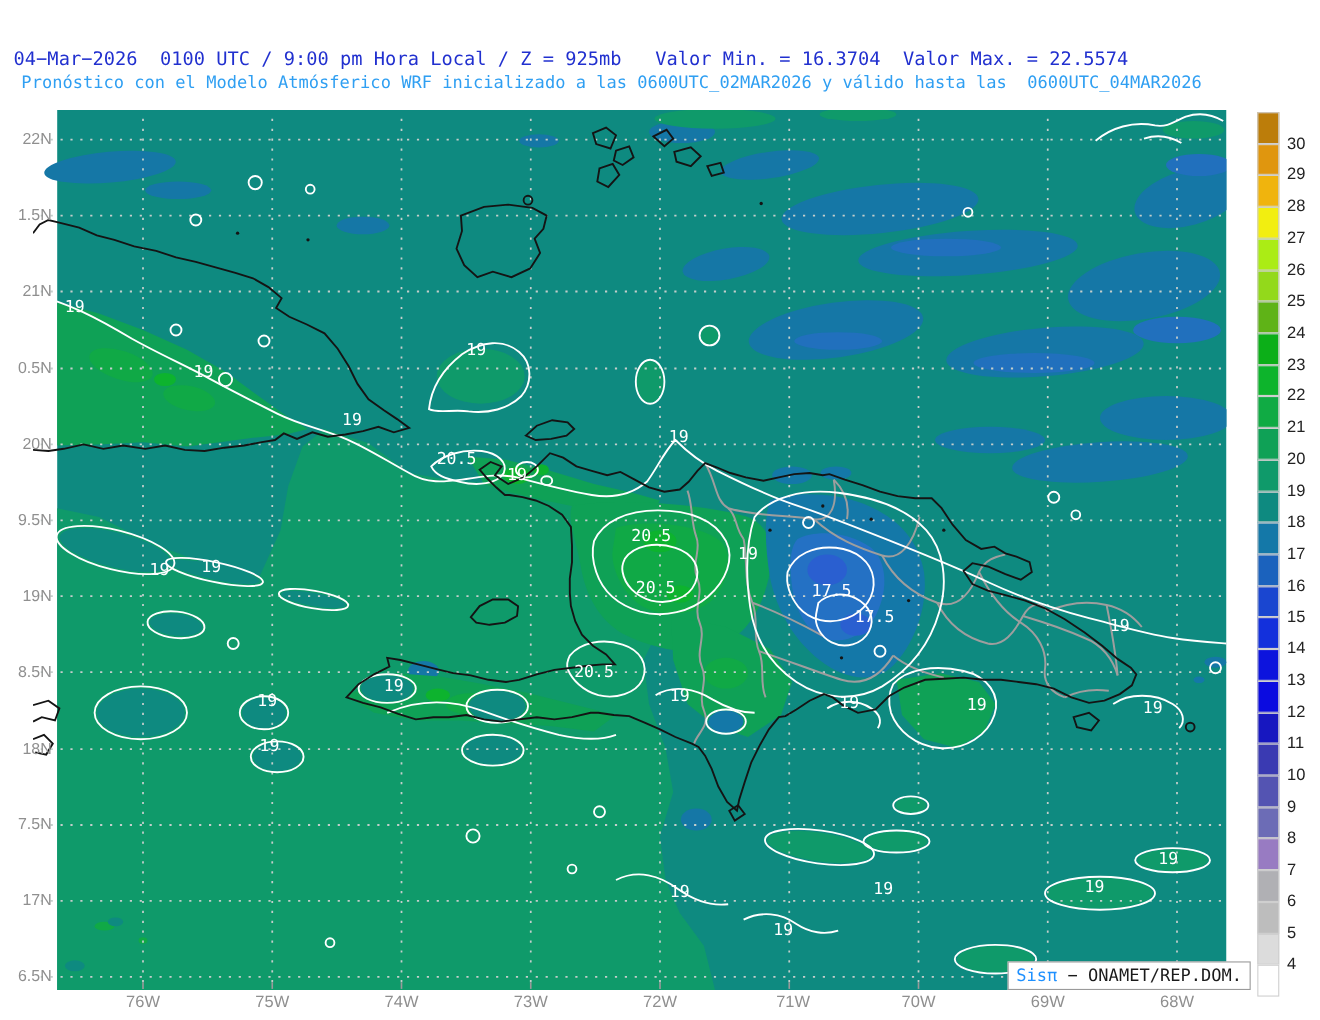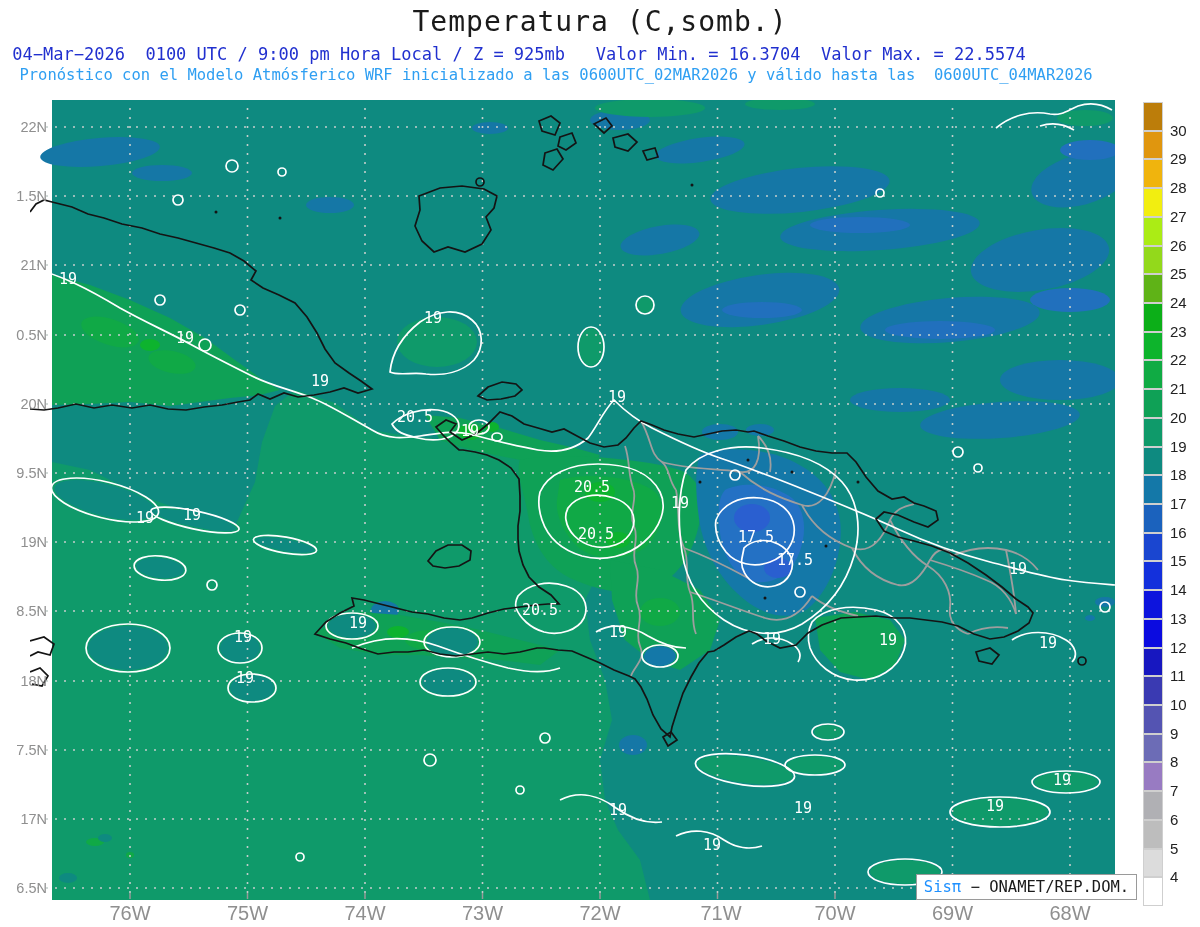--- a/index.html
+++ b/index.html
@@ -7,37 +7,36 @@
         font-family:"DejaVu Sans Mono","Liberation Mono",monospace;}
   .ttl{position:absolute;left:0;top:5px;width:1200px;text-align:center;
        font-size:28px;letter-spacing:1px;color:#1a1a1a;white-space:pre;}
   .sub1{position:absolute;left:0;top:44px;width:1038px;text-align:center;
         font-size:17px;color:#2130cf;white-space:pre;}
   .sub2{position:absolute;left:0;top:66px;width:1112px;text-align:center;
         font-size:15.5px;color:#2f9ff2;white-space:pre;}
   #mapsvg{position:absolute;left:30px;top:100px;}
   .latlab{position:absolute;left:0;width:47px;text-align:right;font-size:14.5px;color:#8f8f8f;
           font-family:Liberation Sans, sans-serif;}
-  .lonlab{position:absolute;width:44px;text-align:center;top:902px;font-size:20px;color:#8f8f8f;
+  .lonlab{position:absolute;width:44px;text-align:center;top:902px;font-size:15px;color:#8f8f8f;
           font-family:"Liberation Sans",sans-serif;}
   #cbar{position:absolute;left:1143px;top:102px;width:20px;height:804px;}
   .cbcell{position:absolute;left:0;width:18px;border:1px solid #cfcfcf;}
   .cblab{position:absolute;left:1170px;font-size:15px;color:#222;
          font-family:"Liberation Sans",sans-serif;}
   #wm{position:absolute;left:916px;top:874px;width:219px;height:24px;background:#ffffff;
       border:1px solid #9a9a9a;text-align:center;line-height:24px;font-size:15.5px;white-space:pre;}
   #wm .b{color:#1e90ff;} #wm .k{color:#1a1a1a;}
   svg text.cl{font-family:"DejaVu Sans Mono","Liberation Mono",monospace;font-size:15px;fill:#ffffff;}
 </style>
 </head>
 <body>
 
 <div id="page">
 
-  <div class="ttl">Temperatura (C,somb.)</div>
   <div class="sub1">04−Mar−2026  0100 UTC / 9:00 pm Hora Local / Z = 925mb   Valor Min. = 16.3704  Valor Max. = 22.5574</div>
   <div class="sub2">Pronóstico con el Modelo Atmósferico WRF inicializado a las 0600UTC_02MAR2026 y válido hasta las  0600UTC_04MAR2026</div>
 
   <svg id="mapsvg" width="1085" height="800" viewBox="30 100 1085 800" xmlns="http://www.w3.org/2000/svg">
 
     <g>
       <rect x="52" y="100" width="1063" height="800" fill="#0e8a80"></rect>
 
       <path fill="#0f9a6a" d="M52,462 L90,470 140,495 200,517 236,524 255,482 262,442 275,406 295,390 335,403 372,430 412,437 455,440 500,452 540,462 575,472 600,490 610,530 600,570 585,600 590,640 605,680 612,720 600,760 605,800 618,830 640,860 650,900 L52,900 Z"></path>
 

